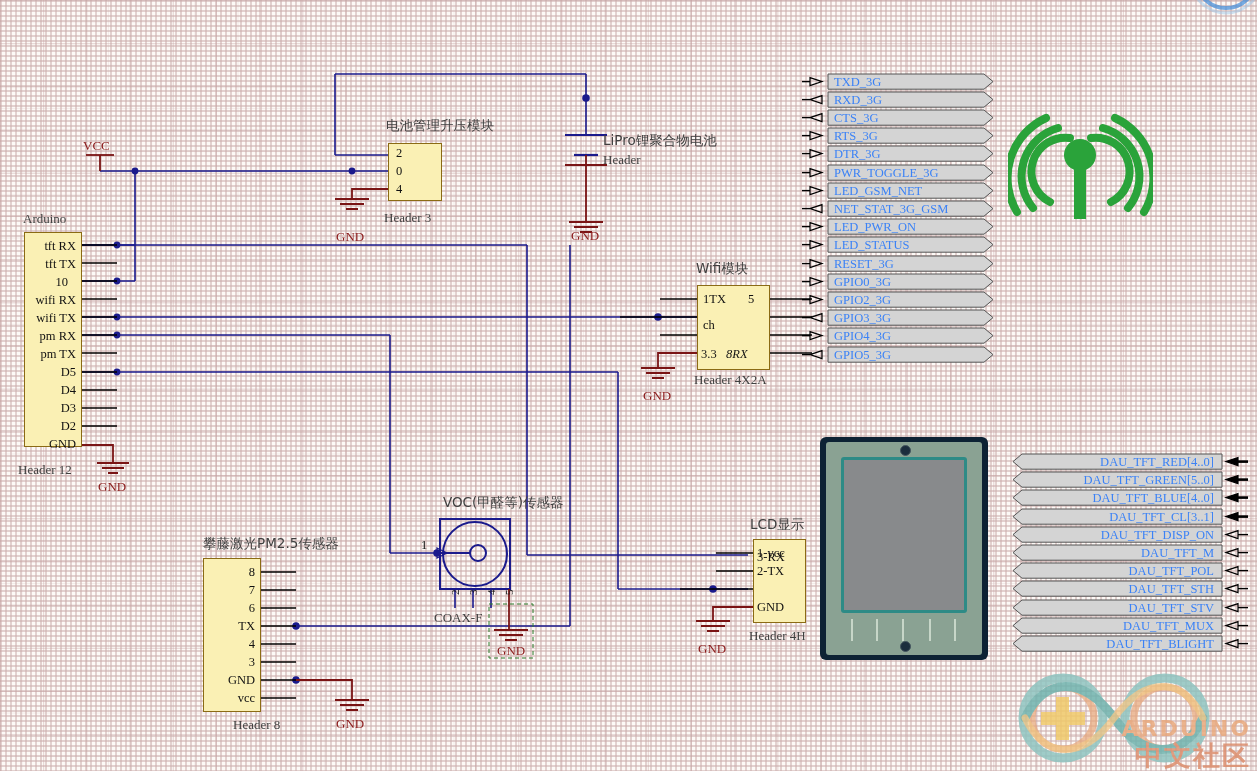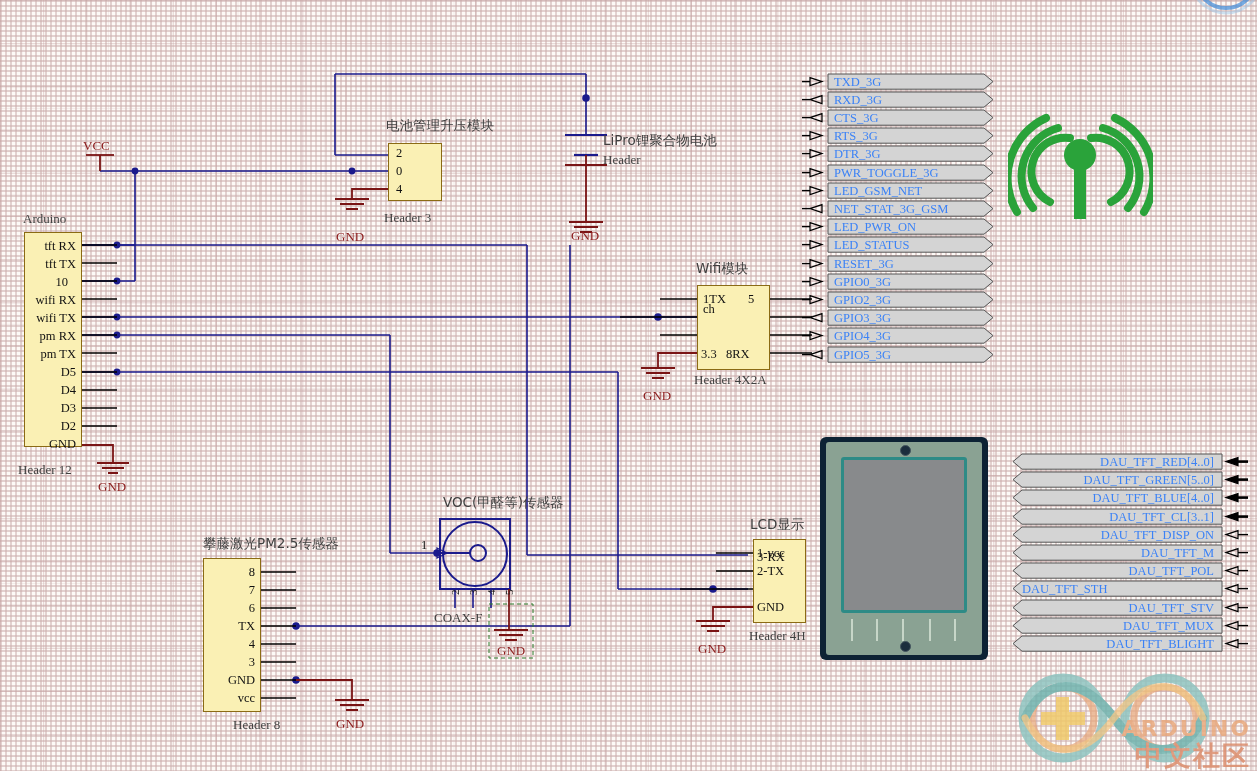--- a/index.html
+++ b/index.html
@@ -274,23 +274,23 @@
   </div>
 
 <div class="lbl cn" style="left:603px;top:134px;">LiPro锂聚合物电池</div>
 <div class="lbl" style="left:603px;top:153px;">Header</div>
 
 <div style="position:absolute;left:697px;top:285px;width:71px;height:83px;background:#faf0b4;border:1.5px solid #8b6b14;"></div>
 <div class="lbl cn" style="left:696px;top:262px;">Wifi模块</div>
 <div class="lbl" style="left:694px;top:373px;">Header 4X2A</div>
 <div class="pin" style="left:703px;top:292px;">1TX</div>
 <div class="pin" style="left:748px;top:292px;">5</div>
-<div class="pin" style="left:703px;top:302px;font-family:Liberation Serif, serif;">ch</div>
+<div class="pin" style="left:703px;top:318px;font-family:Liberation Serif, serif;">ch</div>
 <div class="pin" style="left:701px;top:347px;">3.3</div>
-<div class="pin" style="left:726px;top:347px;">8RX</div>
+<div class="pin" style="left:726px;top:347px;font-style:italic;">8RX</div>
 
 <div style="position:absolute;left:203px;top:558px;width:56px;height:152px;background:#faf0b4;border:1.5px solid #8b6b14;"></div>
 <div class="lbl cn" style="left:203px;top:537px;">攀藤激光PM2.5传感器</div>
 <div class="lbl" style="left:201px;top:718px;padding-left:32px;">Header 8</div>
 <div id="pm-pins">
     <div class="pin" style="position: absolute; left: 199px; top: 565px; width: 56px; text-align: right;">8</div>
     <div class="pin" style="position: absolute; left: 199px; top: 583px; width: 56px; text-align: right;">7</div>
     <div class="pin" style="position: absolute; left: 199px; top: 601px; width: 56px; text-align: right;">6</div>
     <div class="pin" style="position: absolute; left: 199px; top: 619px; width: 56px; text-align: right;">TX</div>
     <div class="pin" style="position: absolute; left: 199px; top: 637px; width: 56px; text-align: right;">4</div>
@@ -558,21 +558,21 @@
       <span class="netlabel" style="left: 0px; top: 1px; width: 192px; text-align: right;">DAU_TFT_POL</span>
       <svg width="26" height="17.2" style="position: absolute; left: 200px; top: 0px; overflow: visible;">
         <polygon points="16,3.5999999999999996 4,7.6 16,11.6" fill="none" stroke="#000" stroke-width="1.2"></polygon>
         <line x1="16" y1="7.6" x2="26" y2="7.6" stroke="#000" stroke-width="1.4"></line>
       </svg>
     </div>
     <div style="position: absolute; left: 1022px; top: 581.4px; height: 15.2px;">
       <svg width="210" height="17.2" style="position: absolute; left: -9px; top: 0px; overflow: visible;">
         <polygon points="9,0 209,0 209,15.2 9,15.2 0,7.6" fill="#d4d4d4" stroke="#555" stroke-width="1"></polygon>
       </svg>
-      <span class="netlabel" style="left: 0px; top: 1px; width: 192px; ">DAU_TFT_STH</span>
+      <span class="netlabel" style="left: 0px; top: 1px; width: 192px; text-align: right;">DAU_TFT_STH</span>
       <svg width="26" height="17.2" style="position: absolute; left: 200px; top: 0px; overflow: visible;">
         <polygon points="16,3.5999999999999996 4,7.6 16,11.6" fill="none" stroke="#000" stroke-width="1.2"></polygon>
         <line x1="16" y1="7.6" x2="26" y2="7.6" stroke="#000" stroke-width="1.4"></line>
       </svg>
     </div>
     <div style="position: absolute; left: 1022px; top: 599.6px; height: 15.2px;">
       <svg width="210" height="17.2" style="position: absolute; left: -9px; top: 0px; overflow: visible;">
         <polygon points="9,0 209,0 209,15.2 9,15.2 0,7.6" fill="#d4d4d4" stroke="#555" stroke-width="1"></polygon>
       </svg>
       <span class="netlabel" style="left: 0px; top: 1px; width: 192px; text-align: right;">DAU_TFT_STV</span>

